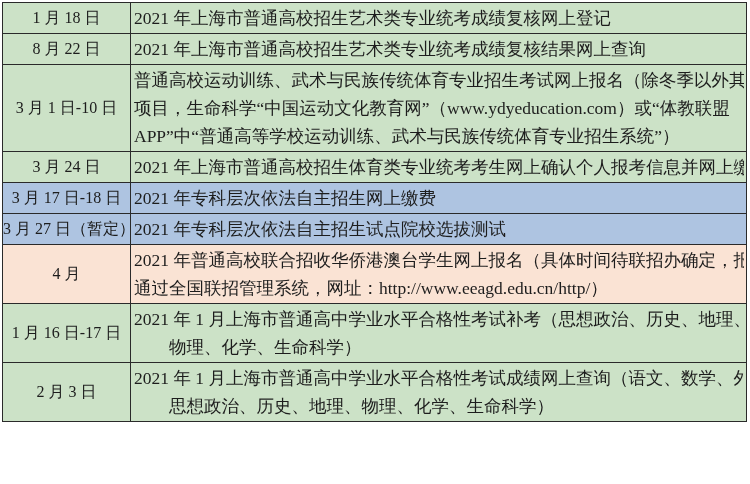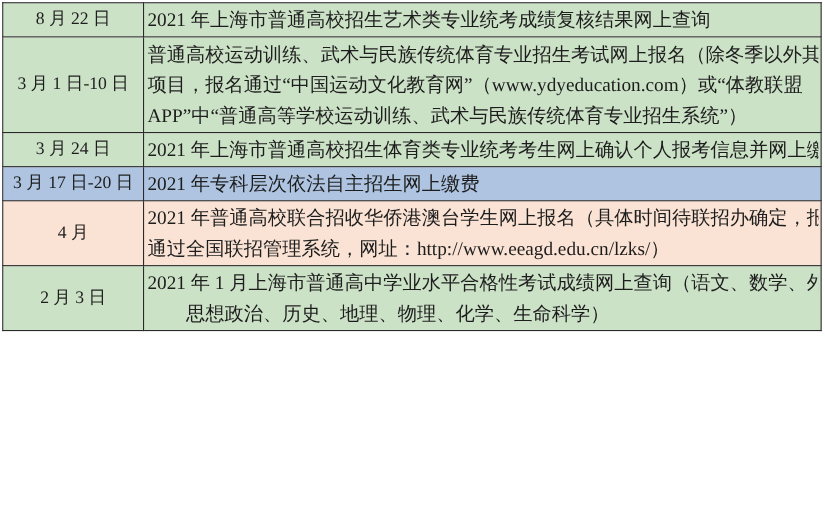--- a/index.html
+++ b/index.html
@@ -52,59 +52,84 @@
   tr.pink  td { background: var(--pink,  #fae3d4); }
 </style>
 </head>
 <body>
 
 <div class="page">
   <table class="schedule">
     <tbody>
         <tr class="green">
     <td class="date">
+      <span>1 月 18 日</span>
+    </td>
+    <td class="event">
+            <div class="line">2021 年上海市普通高校招生艺术类专业统考成绩复核网上登记</div>
+          </td>
+  </tr>
+        <tr class="green">
+    <td class="date">
       <span>8 月 22 日</span>
     </td>
     <td class="event">
             <div class="line">2021 年上海市普通高校招生艺术类专业统考成绩复核结果网上查询</div>
           </td>
   </tr>
         <tr class="green">
     <td class="date">
       <span>3 月 1 日-10 日</span>
     </td>
     <td class="event">
             <div class="line">普通高校运动训练、武术与民族传统体育专业招生考试网上报名（除冬季以外其他</div>
-            <div class="line">项目，报名通过“中国运动文化教育网”（www.ydyeducation.com）或“体教联盟</div>
+            <div class="line">项目，生命科学“中国运动文化教育网”（www.ydyeducation.com）或“体教联盟</div>
             <div class="line">APP”中“普通高等学校运动训练、武术与民族传统体育专业招生系统”）</div>
           </td>
   </tr>
         <tr class="green">
     <td class="date">
       <span>3 月 24 日</span>
     </td>
     <td class="event">
             <div class="line">2021 年上海市普通高校招生体育类专业统考考生网上确认个人报考信息并网上缴费</div>
           </td>
   </tr>
         <tr class="blue">
     <td class="date">
-      <span>3 月 17 日-20 日</span>
+      <span>3 月 17 日-18 日</span>
     </td>
     <td class="event">
             <div class="line">2021 年专科层次依法自主招生网上缴费</div>
+          </td>
+  </tr>
+        <tr class="blue">
+    <td class="date">
+      <span>3 月 27 日（暂定）</span>
+    </td>
+    <td class="event">
+            <div class="line">2021 年专科层次依法自主招生试点院校选拔测试</div>
           </td>
   </tr>
         <tr class="pink">
     <td class="date">
       <span>4 月</span>
     </td>
     <td class="event">
             <div class="line">2021 年普通高校联合招收华侨港澳台学生网上报名（具体时间待联招办确定，报名</div>
-            <div class="line">通过全国联招管理系统，网址：http://www.eeagd.edu.cn/lzks/）</div>
+            <div class="line">通过全国联招管理系统，网址：http://www.eeagd.edu.cn/http/）</div>
+          </td>
+  </tr>
+        <tr class="green">
+    <td class="date">
+      <span>1 月 16 日-17 日</span>
+    </td>
+    <td class="event">
+            <div class="line">2021 年 1 月上海市普通高中学业水平合格性考试补考（思想政治、历史、地理、</div>
+            <div class="line">　　物理、化学、生命科学）</div>
           </td>
   </tr>
         <tr class="green">
     <td class="date">
       <span>2 月 3 日</span>
     </td>
     <td class="event">
             <div class="line">2021 年 1 月上海市普通高中学业水平合格性考试成绩网上查询（语文、数学、外语、</div>
             <div class="line">　　思想政治、历史、地理、物理、化学、生命科学）</div>
           </td>

